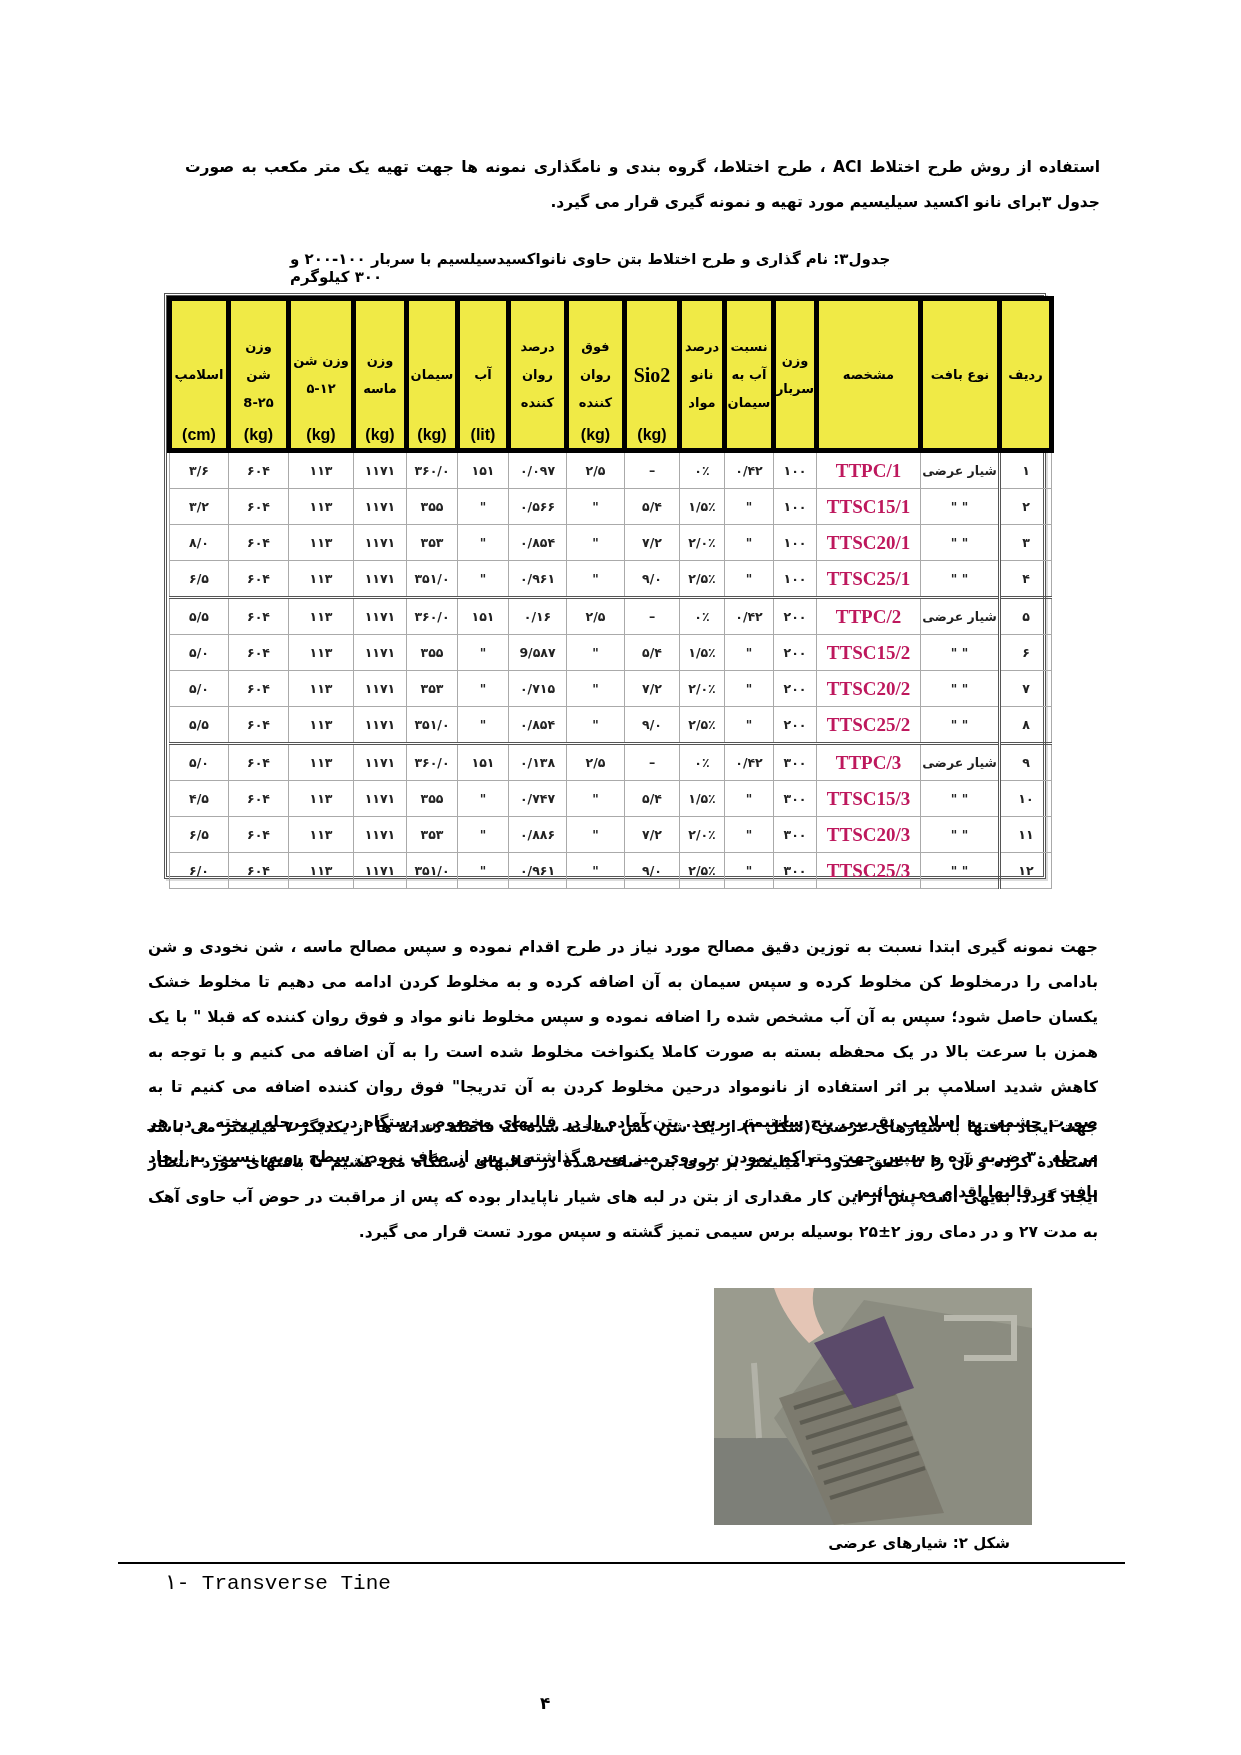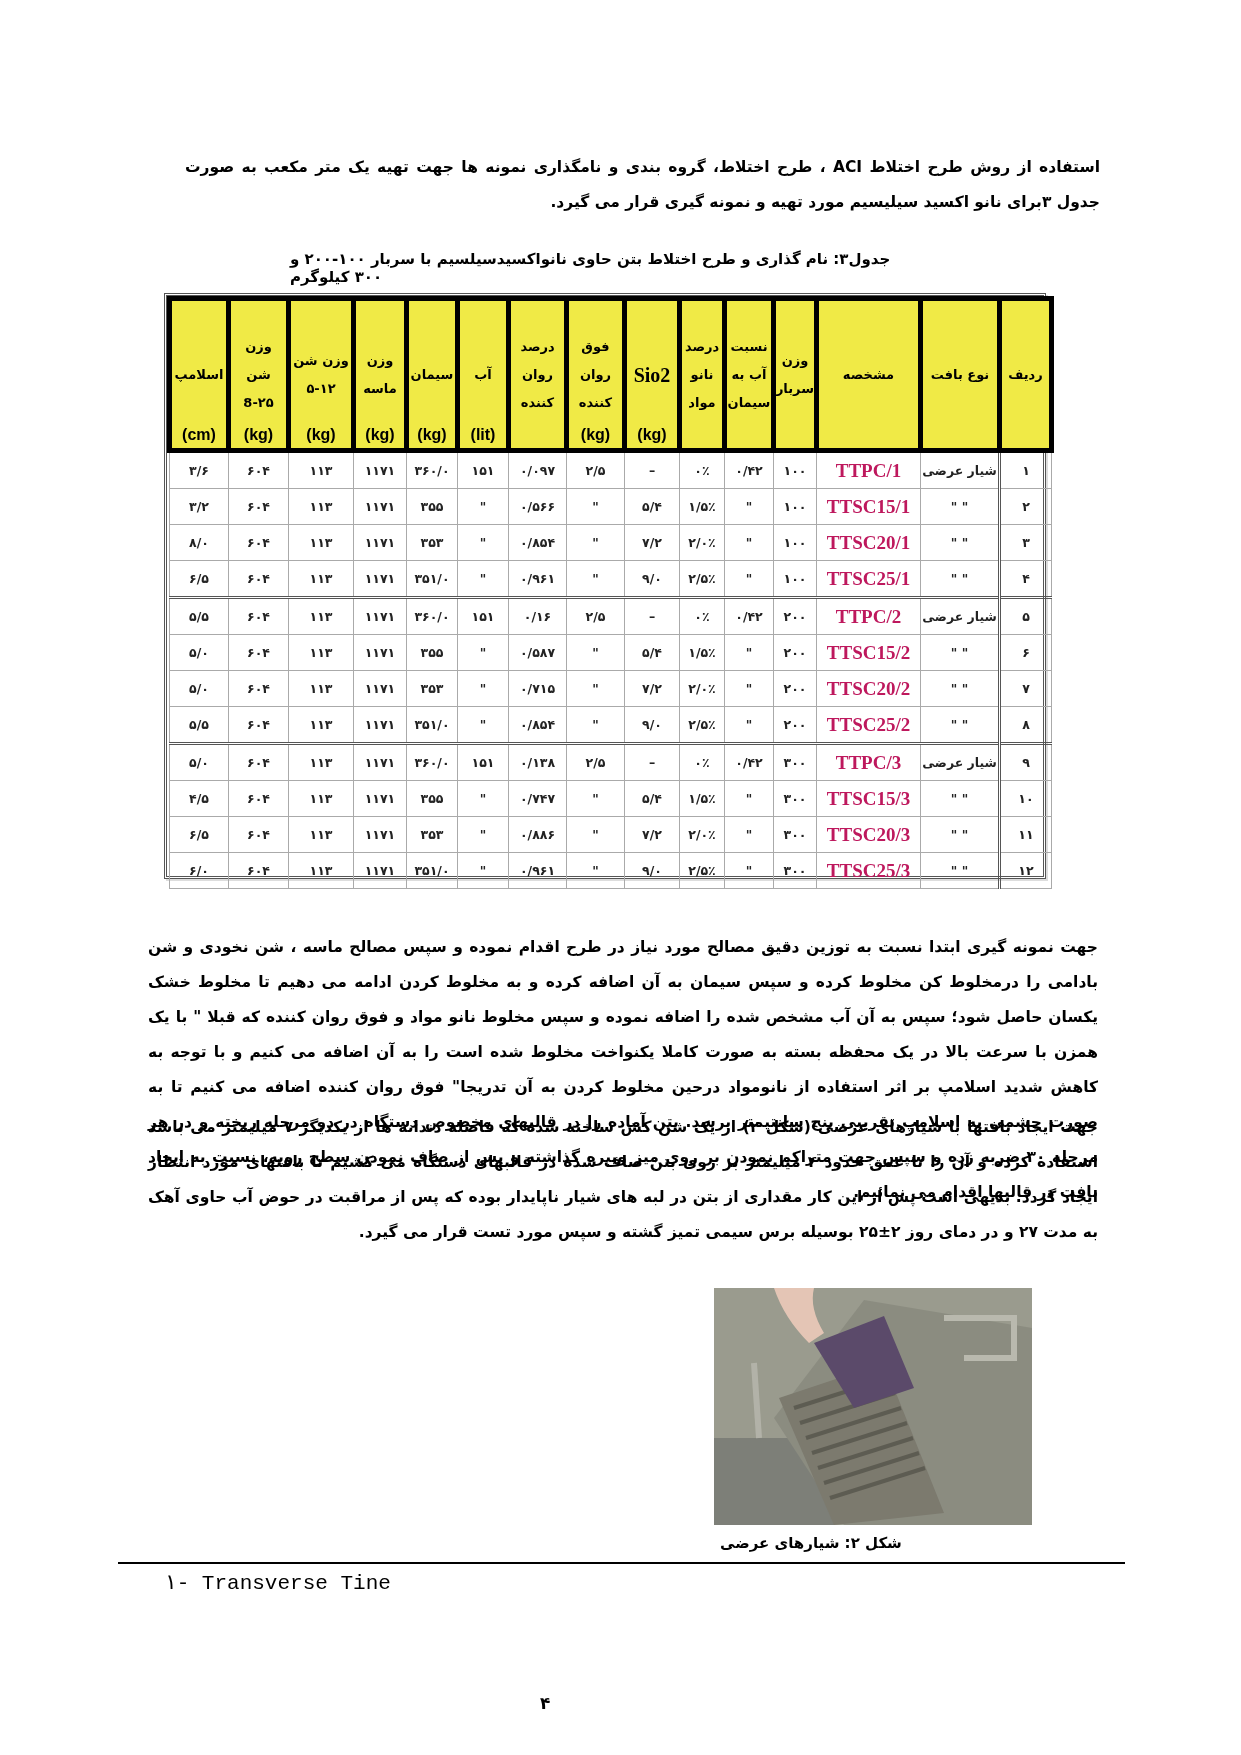--- a/index.html
+++ b/index.html
@@ -23,21 +23,21 @@
   table.mix th .sio { font-family: "Liberation Serif", serif; font-size: 20px; }
   table.mix td { border: 1px solid #aaa; text-align: center; height: 35px; padding: 0;
                  direction: rtl; color: #222; }
   table.mix td.code { font-family: "Liberation Serif", serif; font-size: 19px; color: #be185d; }
   table.mix tr.group-start td { border-top: 3px double #555; }
   table.mix td.rowid { border-left: 3px double #555; }
   .body-text { left: 148px; top: 930px; width: 950px; }
   .photo { position: absolute; left: 714px; top: 1288px; width: 318px; height: 237px;
            overflow: hidden; background: #8f8f86; }
   #fig-caption { position: absolute; left: 720px; top: 1534px; width: 290px; direction: rtl;
-                 text-align: left; font-weight: bold; font-size: 15px; }
+                 text-align: right; font-weight: bold; font-size: 15px; }
   .rule { position: absolute; left: 118px; top: 1562px; width: 1007px; height: 2px; background: #000; }
   #footnote { position: absolute; left: 148px; top: 1570px; font-family: Liberation Mono, monospace;
               font-size: 21px; margin-left: 16px; }
   #page-number { position: absolute; left: 540px; top: 1693px; font-size: 17px; font-weight: bold; }
 </style>
 </head>
 <body>
 
 <div class="para" id="intro">استفاده از روش طرح اختلاط ACI ، طرح اختلاط، گروه بندی و نامگذاری نمونه ها جهت تهیه یک متر مکعب به صورت جدول ۳برای نانو اکسید سیلیسیم مورد تهیه و نمونه گیری قرار می گیرد.</div>
 
@@ -207,21 +207,21 @@
         </tr>
         <tr>
           <td class="rowid">۶</td>
           <td>"   "</td>
           <td class="code">TTSC15/2</td>
           <td>۲۰۰</td>
           <td>"</td>
           <td>۱/۵٪</td>
           <td>۵/۴</td>
           <td>"</td>
-          <td>۰/۵۸۷</td>
+          <td>9/۵۸۷</td>
           <td>"</td>
           <td>۳۵۵</td>
           <td>۱۱۷۱</td>
           <td>۱۱۳</td>
           <td>۶۰۴</td>
           <td>۵/۰</td>
         </tr>
         <tr>
           <td class="rowid">۷</td>
           <td>"   "</td>

